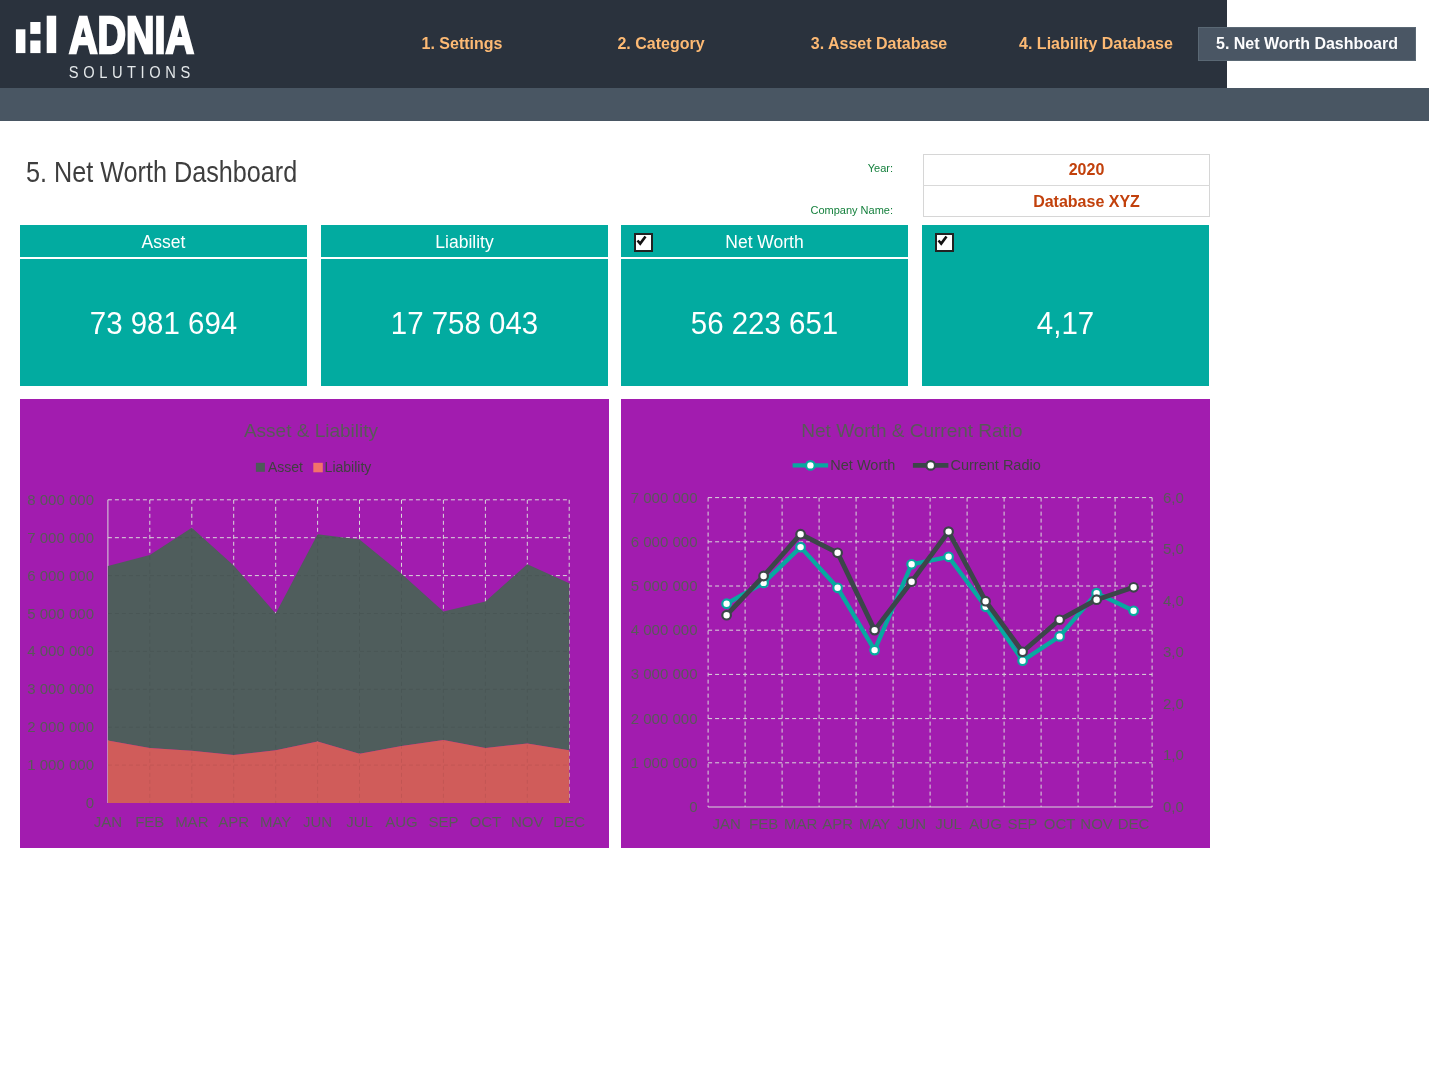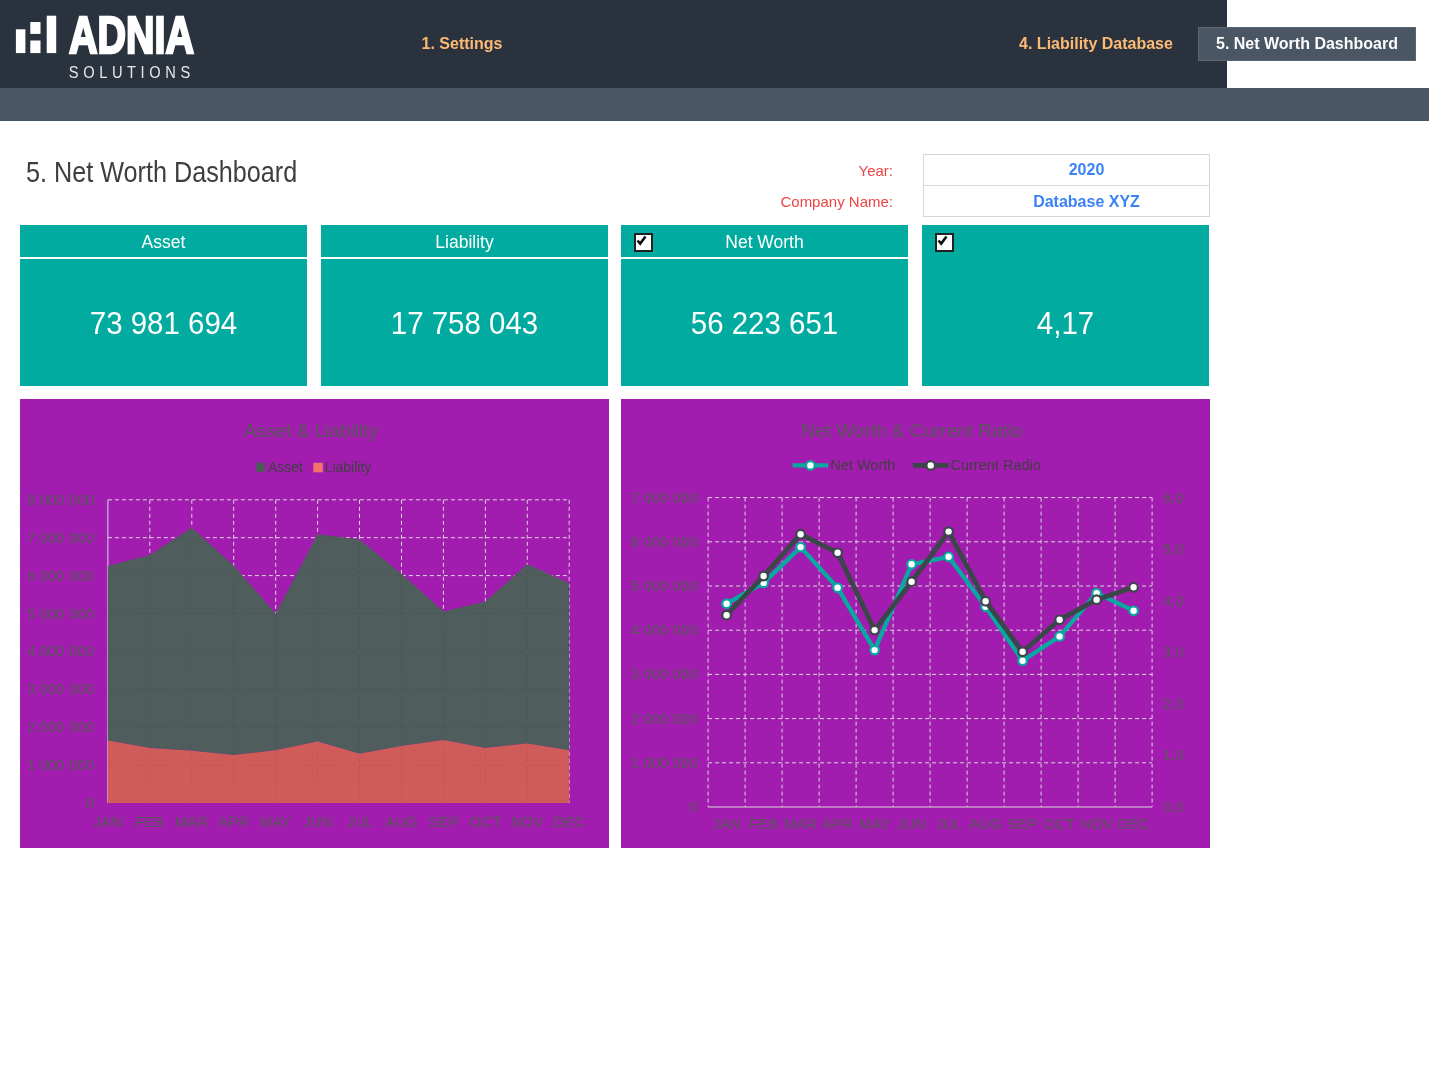--- a/index.html
+++ b/index.html
@@ -4,47 +4,49 @@
 <style>
   html,body{margin:0;padding:0;background:#ffffff;}
   body{width:1429px;height:1069px;font-family:"Liberation Sans",sans-serif;position:relative;overflow:hidden;}
   .navbar{position:absolute;left:0;top:0;width:1227px;height:88px;background:#2a323d;}
   .subbar{position:absolute;left:0;top:88px;width:1429px;height:33px;background:#495663;}
   .navitem{position:absolute;top:0;height:88px;line-height:88px;color:#fdba74;font-size:16px;font-weight:600;white-space:nowrap;transform:translateX(-50%);}
   .navtab{position:absolute;left:1198px;top:27px;width:218px;height:34px;background:#4a5664;border:1px solid #5a6874;box-sizing:border-box;text-align:center;line-height:32px;color:#fcfcfd;font-size:16px;font-weight:600;}
   .pagetitle{position:absolute;left:26px;top:155px;font-size:30px;color:#3e3e3e;transform:scaleX(0.84);transform-origin:0 0;white-space:nowrap;}
   .fieldbox{position:absolute;left:923px;top:154px;width:287px;height:63px;background:#fff;border:1px solid #d6d6d6;box-sizing:border-box;}
   .fieldrow1{position:absolute;left:923px;top:154px;width:287px;height:31px;border-bottom:1px solid #d9d9d9;}
-  .flabel{position:absolute;width:200px;text-align:right;font-size:15px;color:#ef4444;}
-  .fvalue{position:absolute;left:923px;width:327px;text-align:center;font-size:16px;font-weight:bold;color:#3b82f6;}
+  .flabel{position:absolute;width:200px;text-align:right;font-size:11px;color:#15803d;}
+  .fvalue{position:absolute;left:923px;width:327px;text-align:center;font-size:16px;font-weight:bold;color:#c2410c;}
   .card{position:absolute;top:225px;width:287px;height:161px;background:#02aba0;}
   .cardhead{position:absolute;left:0;top:0;width:100%;height:34px;border-bottom:2px solid #ffffff;box-sizing:border-box;text-align:center;line-height:34px;color:#fff;font-size:17.5px;}
   .cardval{position:absolute;left:0;top:35px;width:100%;height:128px;text-align:center;line-height:128px;color:#fff;font-size:31px;transform:scaleX(0.95);}
   .checkbox{position:absolute;left:13px;top:8px;width:15px;height:15px;background:#fff;border:2px solid #222;}
   .panel{position:absolute;top:399px;height:449px;background:#a21caf;}
 </style>
 </head>
 <body>
 <div class="navbar">
   <svg width="260" height="88" style="position:absolute;left:0;top:0;">
     <rect x="15.9" y="29.3" width="9.5" height="23.8" fill="#fff"></rect>
     <rect x="30.3" y="22.0" width="10.2" height="11.9" fill="#fff"></rect>
     <rect x="30.3" y="40.5" width="10.2" height="12.6" fill="#fff"></rect>
     <rect x="46.7" y="15.7" width="9.5" height="37.4" fill="#fff"></rect>
     <text x="69" y="53" fill="#fff" stroke="#fff" stroke-width="2.6" font-size="52" font-weight="bold" font-family="Liberation Sans" textLength="125" lengthAdjust="spacingAndGlyphs">ADNIA</text>
     <text x="68.8" y="78" fill="#e4e8ea" font-size="16" font-family="Liberation Sans" textLength="126" lengthAdjust="spacingAndGlyphs" letter-spacing="5">SOLUTIONS</text>
   </svg>
   <div class="navitem" style="left:462px;">1. Settings</div>
+  <div class="navitem" style="left:661px;">2. Category</div>
+  <div class="navitem" style="left:879px;">3. Asset Database</div>
   <div class="navitem" style="left:1096px;">4. Liability Database</div>
   <div class="navtab">5. Net Worth Dashboard</div>
 </div>
 <div class="subbar"></div>
 <div class="pagetitle">5. Net Worth Dashboard</div>
 <div class="flabel" style="left:693px;top:162px;">Year:</div>
-<div class="flabel" style="left:693px;top:193px;text-align:right;">Company Name:</div>
+<div class="flabel" style="left:693px;top:204px;text-align:right;">Company Name:</div>
 <div class="fieldbox"></div>
 <div class="fieldrow1"></div>
 <div class="fvalue" style="top:161px;">2020</div>
 <div class="fvalue" style="top:193px;">Database XYZ</div>
 
 <div class="card" style="left:20px;">
   <div class="cardhead">Asset</div>
   <div class="cardval">73 981 694</div>
 </div>
 <div class="card" style="left:321px;">

